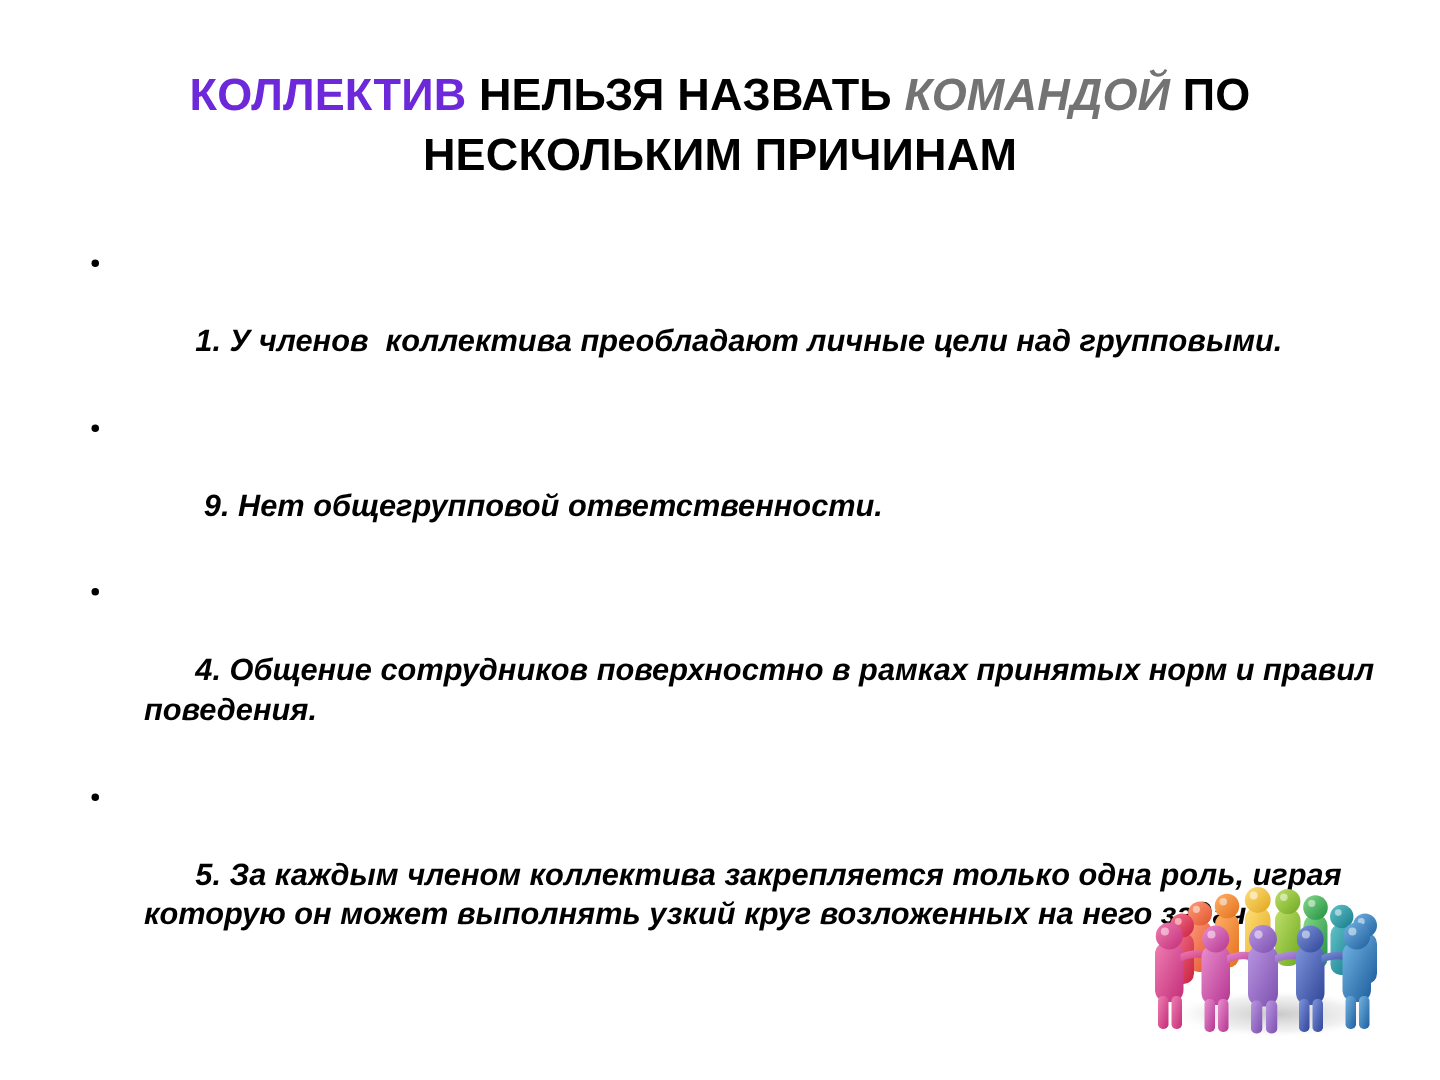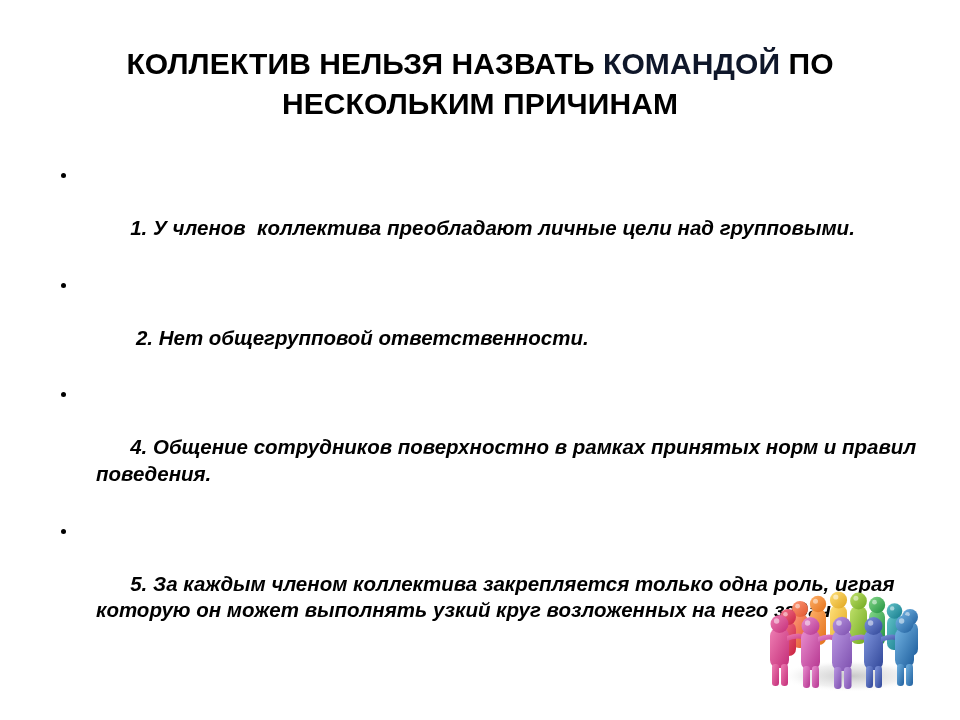--- a/index.html
+++ b/index.html
@@ -28,22 +28,22 @@
     left: 60px;
     top: 44px;
     width: 840px;
     text-align: center;
     font-size: 30px;
     font-weight: bold;
     line-height: 1.32;
     letter-spacing: 0.1px;
     color: #000000;
   }
-  .t-blue { color: #000000; }
-  .t-red  { color: #0f172a; }
+  .t-blue { color: #6d28d9; }
+  .t-red  { color: #737373; font-style: italic; }
   .t-black{ color: #000000; }
 
   
   .bullet-list {
     position: absolute;
     left: 52px;
     top: 162px;
     width: 870px;
   }
   .bullet-item {
@@ -88,21 +88,21 @@
 
   <div class="bullet-list">
 
     <div class="bullet-item">
       <span class="dot"></span>
       <span>1. У членов  коллектива преобладают личные цели над групповыми.</span>
     </div>
 
     <div class="bullet-item">
       <span class="dot"></span>
-      <span> 2. Нет общегрупповой ответственности.</span>
+      <span> 9. Нет общегрупповой ответственности.</span>
     </div>
 
 
     <div class="bullet-item">
       <span class="dot"></span>
       <span>4. Общение сотрудников поверхностно в рамках принятых норм и правил поведения.</span>
     </div>
 
     <div class="bullet-item">
       <span class="dot"></span>

